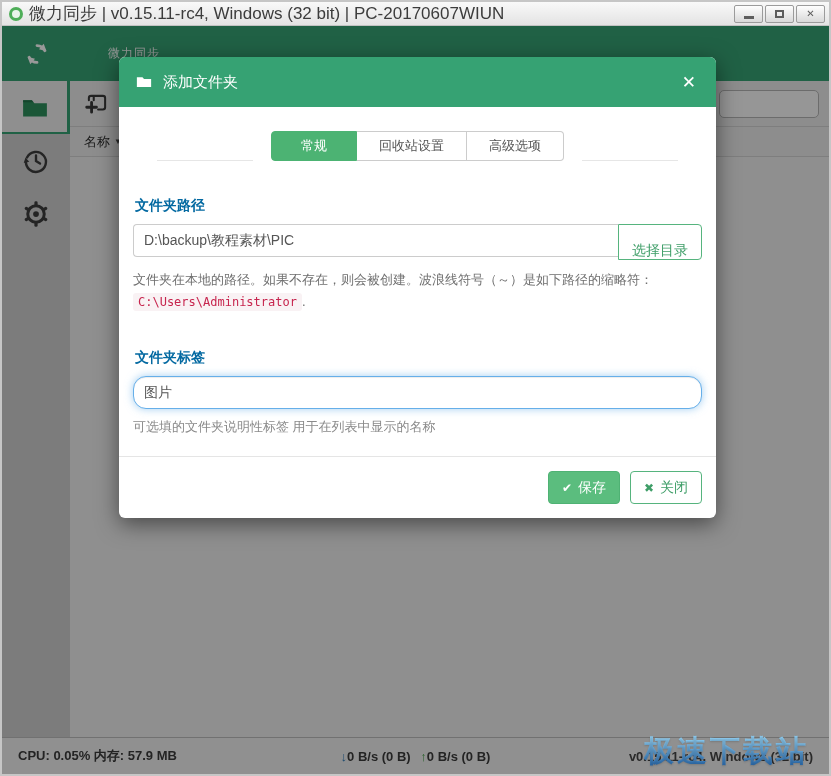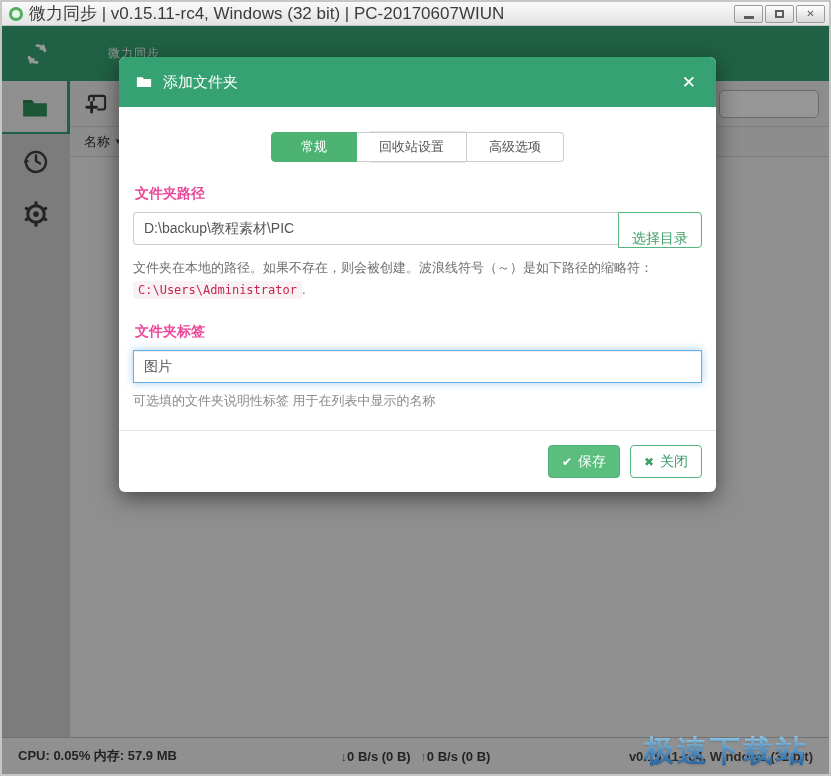--- a/index.html
+++ b/index.html
@@ -74,34 +74,34 @@
     background:#fff; border-radius:6px; box-shadow:0 6px 22px rgba(0,0,0,.5);
     display:flex; flex-direction:column; }
   .dialog-header { height:50px; background:var(--accent,#36a273); border-radius:6px 6px 0 0;
     display:flex; align-items:center; padding:0 16px; gap:10px; }
   .dialog-header svg { width:18px; height:18px; flex:none; }
   .dialog-title { color:#fff; font-size:15px; flex:1; }
   .dialog-close { color:#fff; font-size:17px; line-height:1; cursor:pointer; padding:2px 4px; }
 
   .dialog-body { padding:14px 14px 20px; }
 
-  .tabs-row { display:flex; align-items:center; justify-content:center; margin:10px 0 6px;flex-direction:column; }
+  .tabs-row { display:flex; align-items:flex-end; justify-content:center; margin:10px 0 6px; }
   .tab-line { width:96px; height:1px; background:#e6e6e6; margin:0 18px; flex:none; }
   .tab-group { display:flex; }
   .tab { padding:5px 22px; min-width:86px; text-align:center; font-size:13px;
     border:1px solid #ccc; border-left-width:0; background:#fff; color:#555; cursor:pointer;
     white-space:nowrap; }
   .tab:first-child { border-left-width:1px; border-radius:4px 0 0 4px; }
   .tab:last-child { border-radius:0 4px 4px 0; }
   .tab.active { background:var(--tab-active,#4cb373); border-color:var(--tab-active,#4cb373);
     color:#fff; }
 
-  .form-label { font-size:14px; font-weight:bold; color:#ec4899; margin:22px 2px 9px; }
+  .form-label { font-size:14px; font-weight:bold; color:#0369a1; margin:36px 2px 9px; }
   .input-row { display:flex; }
-  .text-input { height:33px; border:1px solid #ccc; border-radius:0; padding:0 10px;
+  .text-input { height:33px; border:1px solid #ccc; border-radius:13px; padding:0 10px;
     font-size:14px; color:#555; width:100%; font-family:"Liberation Sans",sans-serif; }
   .input-row .text-input { border-radius:4px 0 0 4px; border-right:none; flex:1; }
   .browse-btn { height:33px; padding:17px 13px; font-size:14px; color:var(--btn-green-text,#3f9e68);
     background:#fff; border:1px solid #56b47e; border-radius:0 4px 4px 0; cursor:pointer;
     white-space:nowrap; font-family:"Liberation Sans",sans-serif; }
   .text-input.focused { border:1px solid #66afe9; outline:none;
     box-shadow:inset 0 1px 1px rgba(0,0,0,.075), 0 0 8px rgba(102,175,233,.6); }
 
   .help-text { font-size:13px; color:#6f6f6f; margin-top:9px; line-height:1.7; }
   .help-code { font-family:"DejaVu Sans Mono","Liberation Mono",monospace; font-size:12px;

